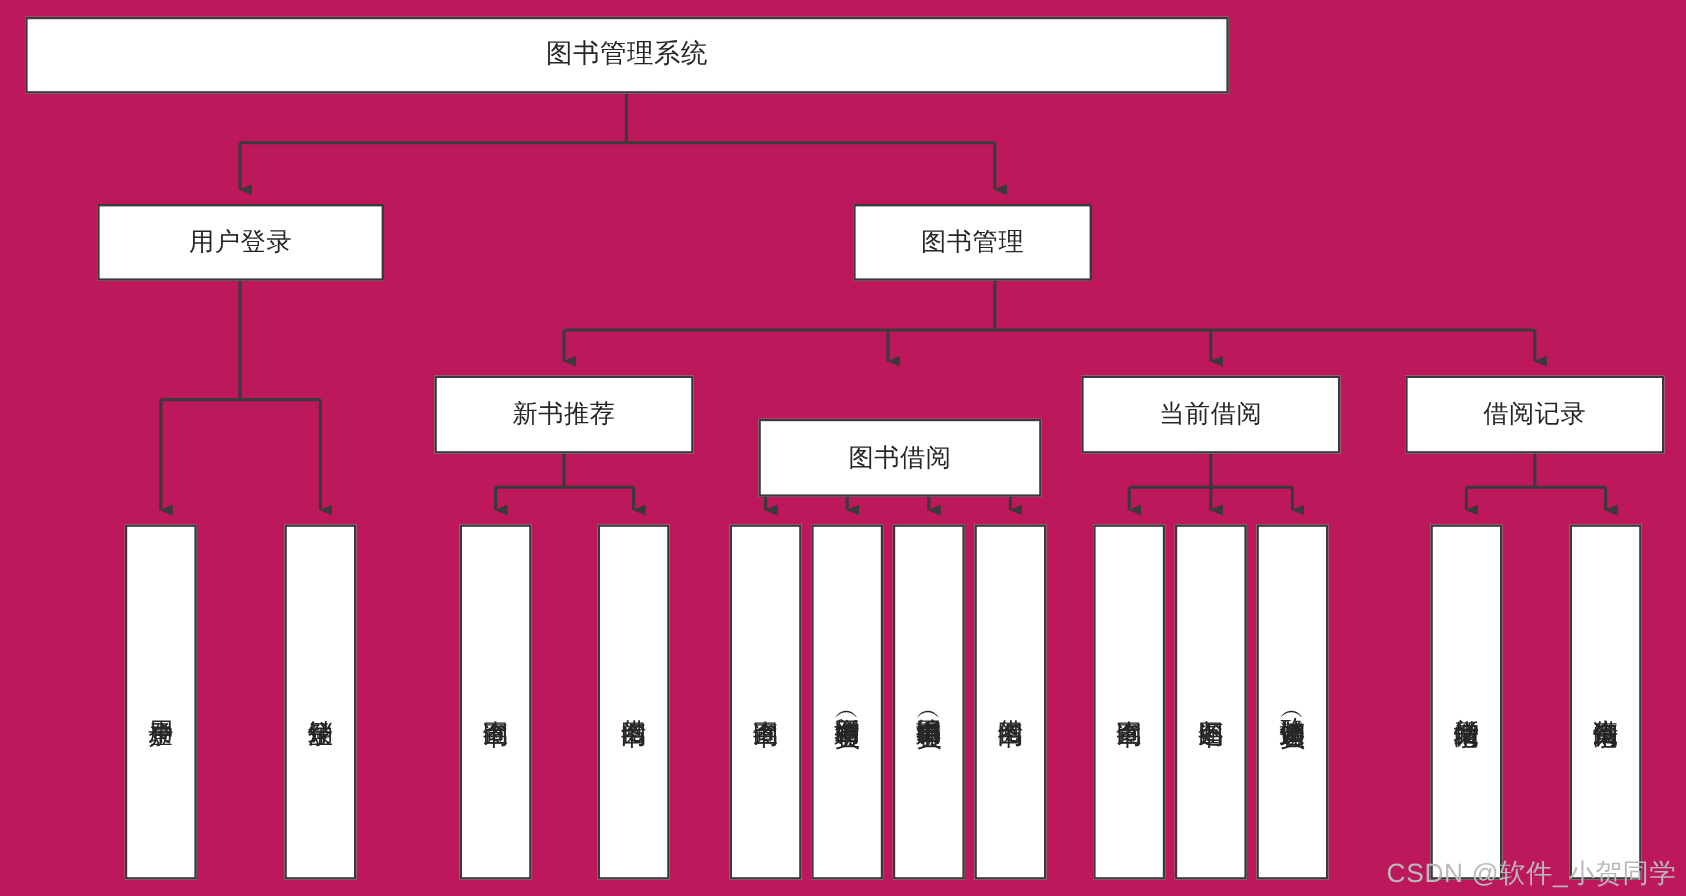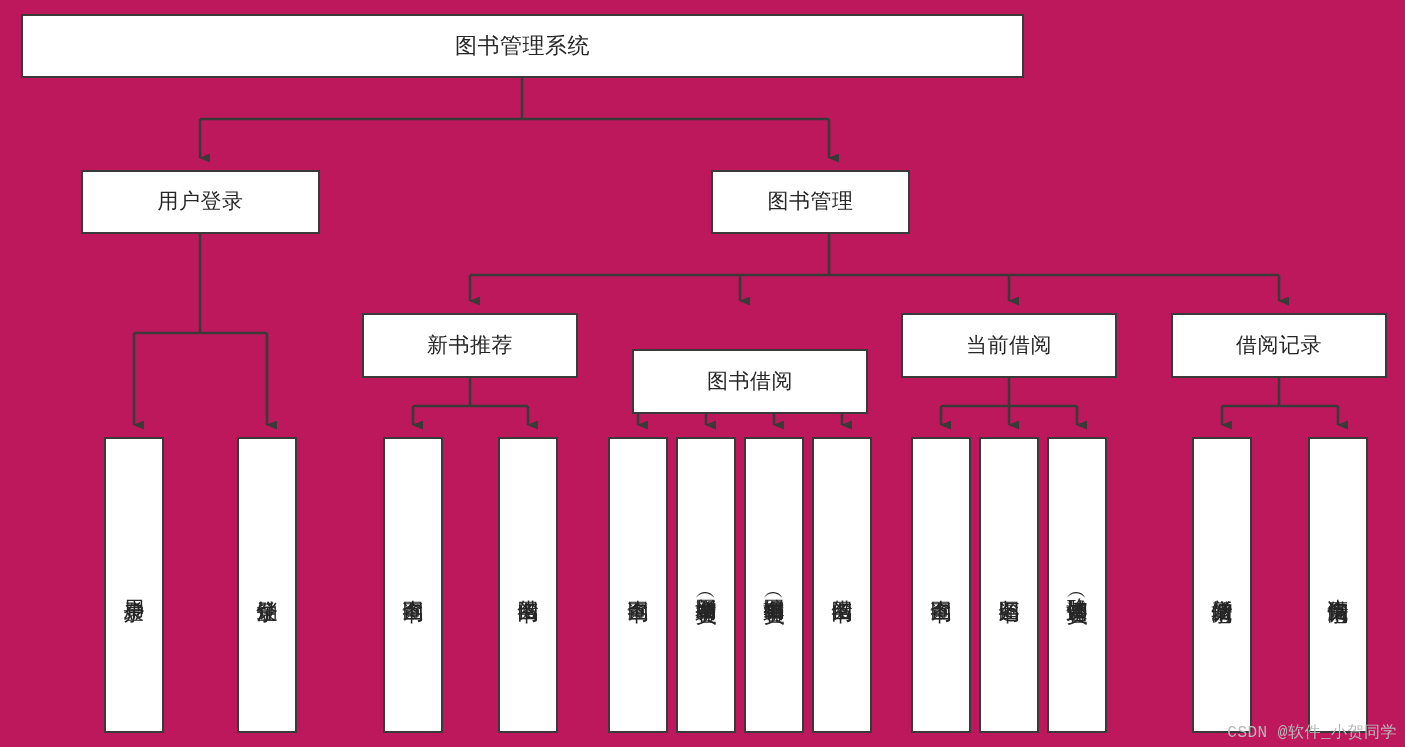--- a/index.html
+++ b/index.html
@@ -63,25 +63,25 @@
     font-size: 21px;
     line-height: 1.05;
     letter-spacing: 1px;
     white-space: nowrap;
     max-height: 100%;
   }
   #watermark {
     position: absolute;
     right: 8px;
     bottom: 4px;
-    font-size: 16px;
+    font-size: 22px;
     color: #b9b9b9;
     white-space: nowrap;
     letter-spacing: 0.5px;
-    font-family: Liberation Mono, monospace;
+    font-family: Liberation Sans, sans-serif;
   }
 </style>
 </head>
 <body>
 
 <div id="diagram-root">
 
   <svg id="wire-layer" viewBox="0 0 1405 747" width="1405" height="747" xmlns="http://www.w3.org/2000/svg">
     <defs>
       <marker id="arrowhead" markerWidth="10" markerHeight="11" refX="4.5" refY="10" orient="auto" markerUnits="userSpaceOnUse">

